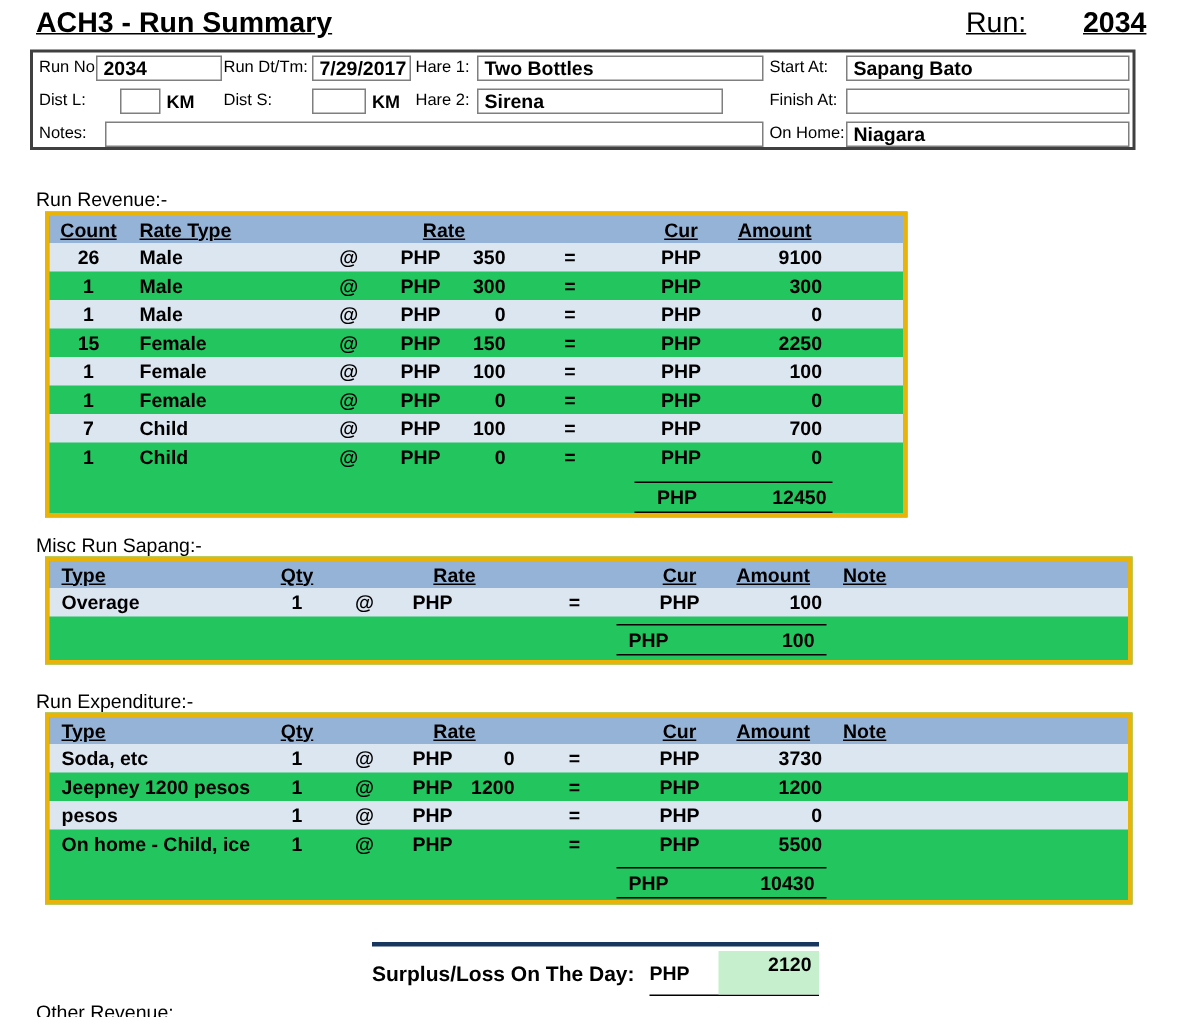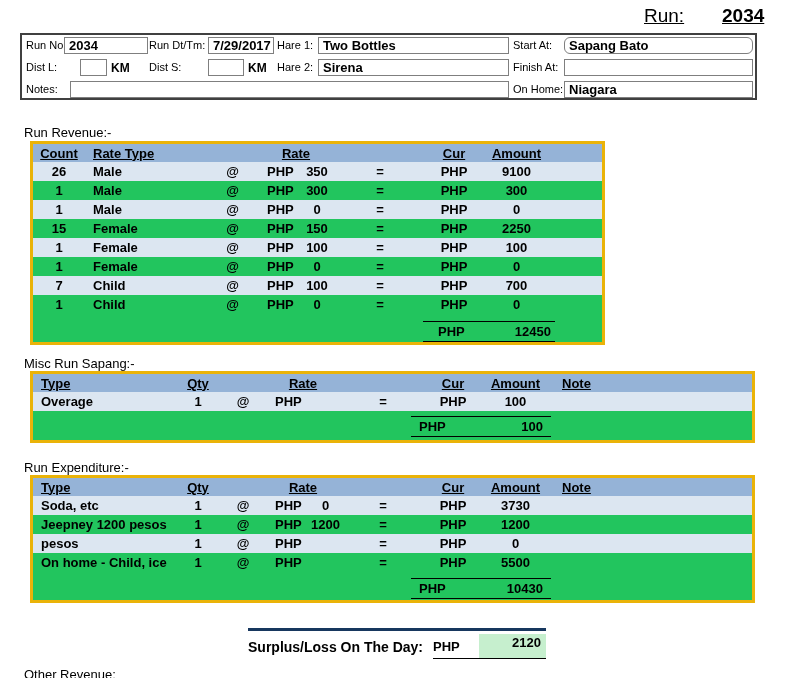--- a/index.html
+++ b/index.html
@@ -28,63 +28,64 @@
   .cell { font-size:13px; font-weight:bold; white-space:nowrap; }
 
   .rev-grid { grid-template-columns:52px 125px 45px 42px 40px 86px 62px 63px; }
   .msc-grid { grid-template-columns:140px 50px 40px 45px 35px 80px 60px 65px 1fr; }
 
   .gc1{grid-column:1} .gc2{grid-column:2} .gc45{grid-column:4/6}
   .gc7{grid-column:7} .gc8{grid-column:8} .gc9{grid-column:9}
 
   .ct { text-align:center; }
   .lf { text-align:left; padding-left:8px; }
-  .rt { text-align:center; }
+  .rt { text-align:right; }
   .rcur { padding-left:12px; }
   .note-pad { padding-left:14px; }
 
   .total { display:flex; align-items:center; justify-content:space-between; border-top:1px solid #000; border-bottom:1px solid #000; height:21px; font-size:13px; font-weight:bold; }
   .rev-total { margin:7px 0 0 390px; width:132px; padding:0 4px 0 15px; }
   .msc-total { margin:5px 0 0 378px; width:140px; padding:0 8px; }
   .exp-total { margin:6px 0 0 378px; width:140px; padding:0 8px; }
 
   .surplus { position:absolute; left:248px; top:628px; width:298px; border-top:3px solid #17375E; padding-top:3px; display:flex; align-items:center; }
   .surplus-label { font-size:14px; font-weight:bold; flex:1; white-space:nowrap; }
   .surplus-money { display:flex; align-items:center; border-bottom:1px solid #000; }
   .surplus-cur { width:46px; font-size:13px; font-weight:bold; }
-  .surplus-amt { width:67px; background:#C6EFCE; font-size:13px; font-weight:bold; text-align:right; padding:1px 5px 8px 0; }
+  .surplus-amt { width:67px; background:#C6EFCE; font-size:13px; font-weight:bold; text-align:right; padding:1px 5px 13px 0; }
 
   .footer-label { position:absolute; left:24px; top:667px; font-size:13px; }
 </style>
 </head>
 <body>
 
 <div id="page">
 
+  <div class="title">ACH3 - Run Summary</div>
   <div class="run-label">Run:</div>
   <div class="run-number">2034</div>
 
   <div class="info-box">
     <div class="ilabel" style="left:4px; top:4px;">Run No:</div>
     <div class="ifield" style="left:42px; top:2px; width:84px;">2034</div>
     <div class="ilabel" style="left:127px; top:4px;">Run Dt/Tm:</div>
     <div class="ifield" style="left:186px; top:2px; width:66px;">7/29/2017</div>
     <div class="ilabel" style="left:255px; top:4px;">Hare 1:</div>
     <div class="ifield" style="left:296px; top:2px; width:191px;">Two Bottles</div>
     <div class="ilabel" style="left:491px; top:4px;">Start At:</div>
-    <div class="ifield" style="left:542px; top:2px; width:189px;border-radius:6px;">Sapang Bato</div>
+    <div class="ifield" style="left:542px; top:2px; width:189px;">Sapang Bato</div>
 
     <div class="ilabel" style="left:4px; top:26px;">Dist L:</div>
     <div class="ifield" style="left:58px; top:24px; width:27px;"></div>
     <div class="km" style="left:89px; top:26px;">KM</div>
     <div class="ilabel" style="left:127px; top:26px;">Dist S:</div>
     <div class="ifield" style="left:186px; top:24px; width:36px;"></div>
     <div class="km" style="left:226px; top:26px;">KM</div>
     <div class="ilabel" style="left:255px; top:26px;">Hare 2:</div>
-    <div class="ifield" style="left:296px; top:24px; width:191px;">Sirena</div>
+    <div class="ifield" style="left:296px; top:24px; width:164px;">Sirena</div>
     <div class="ilabel" style="left:491px; top:26px;">Finish At:</div>
     <div class="ifield" style="left:542px; top:24px; width:189px;"></div>
 
     <div class="ilabel" style="left:4px; top:48px;">Notes:</div>
     <div class="ifield" style="left:48px; top:46px; width:439px;"></div>
     <div class="ilabel" style="left:491px; top:48px;">On Home:</div>
     <div class="ifield" style="left:542px; top:46px; width:189px;">Niagara</div>
   </div>
 
   <div class="section-label" style="left:24px; top:125px;">Run Revenue:-</div>

